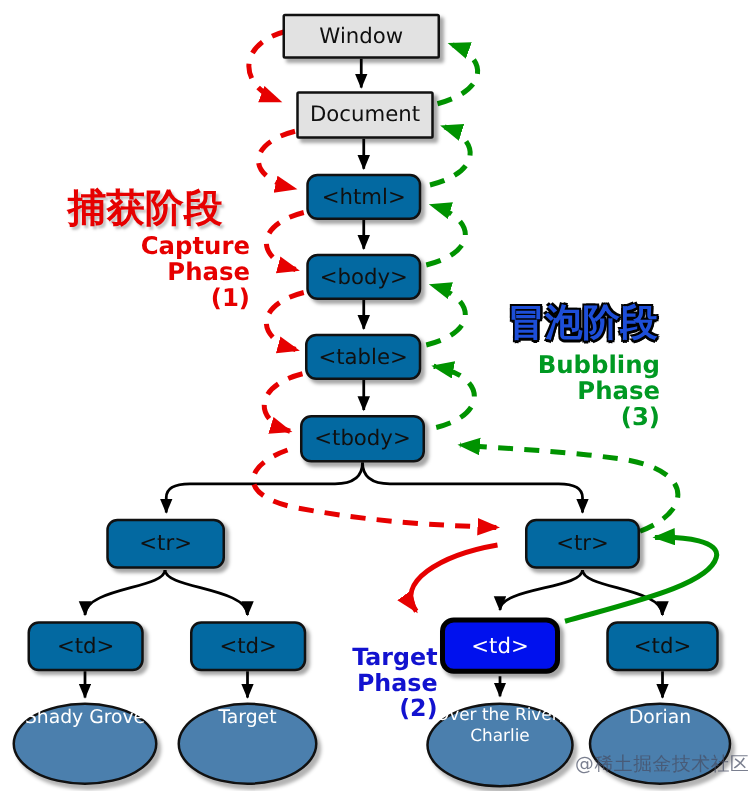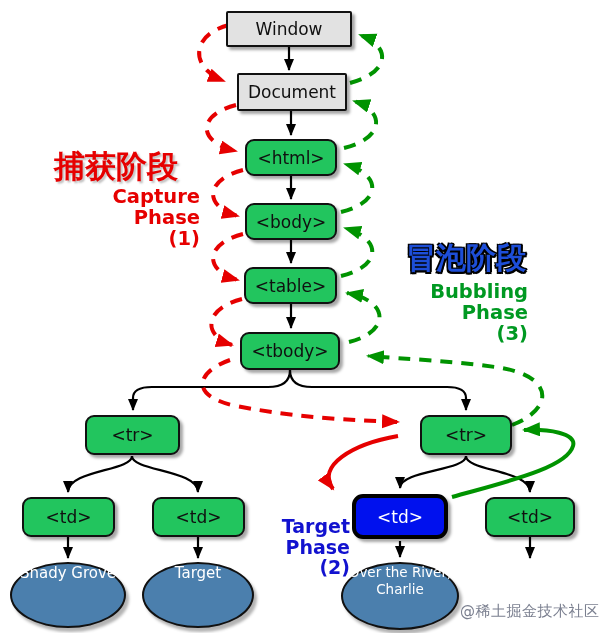--- a/index.html
+++ b/index.html
@@ -4,21 +4,21 @@
 <style>
   html,body{margin:0;padding:0;background:#ffffff;}
   #canvas{
     position:relative;width:604px;height:633px;background:#ffffff;overflow:hidden;
     font-family:"DejaVu Sans","Liberation Sans",sans-serif;
     padding-left:16px;
   }
   #arrows{position:absolute;left:0;top:0;z-index:1;}
   .node{
     position:absolute;box-sizing:border-box;z-index:2;
-    background:#22c55e;border:2px solid #111;border-radius:9px;
+    background:#0369a1;border:2px solid #111;border-radius:9px;
     display:flex;align-items:center;justify-content:center;
     font-size:17px;color:#101010;
     box-shadow:3px 3px 3px rgba(0,0,0,0.35);
   }
   .node.gray{background:#e2e2e2;border-radius:2px;}
   .node.target{background:#0011ee;color:#ffffff;border:4px solid #000;border-radius:11px;}
   .ellipse{
     position:absolute;box-sizing:border-box;z-index:2;
     background:#4b7fad;border:2.5px solid #111;border-radius:50%;
     color:#ffffff;display:flex;flex-direction:column;align-items:center;
@@ -138,20 +138,23 @@
   <div class="ellipse" style="left:10px;top:562px;width:116px;height:66px;">
       <span>Shady Grove</span>
     </div>
   <div class="ellipse" style="left:142px;top:562px;width:112px;height:66px;">
       <span>Target</span>
     </div>
   <div class="ellipse small-text" style="left:341px;top:562px;width:118px;height:68px;">
     <span>Over the River,</span>
     <span>Charlie</span>
   </div>
+  <div class="ellipse" style="left:471px;top:562px;width:114px;height:66px;">
+      <span>Dorian</span>
+    </div>
 
   <div class="phase-cn capture-cn">捕获阶段</div>
   <div class="phase-en capture-en">Capture
 Phase
 (1)</div>
 
   <div class="phase-cn bubbling-cn">冒泡阶段</div>
   <div class="phase-en bubbling-en">Bubbling
 Phase
 (3)</div>

